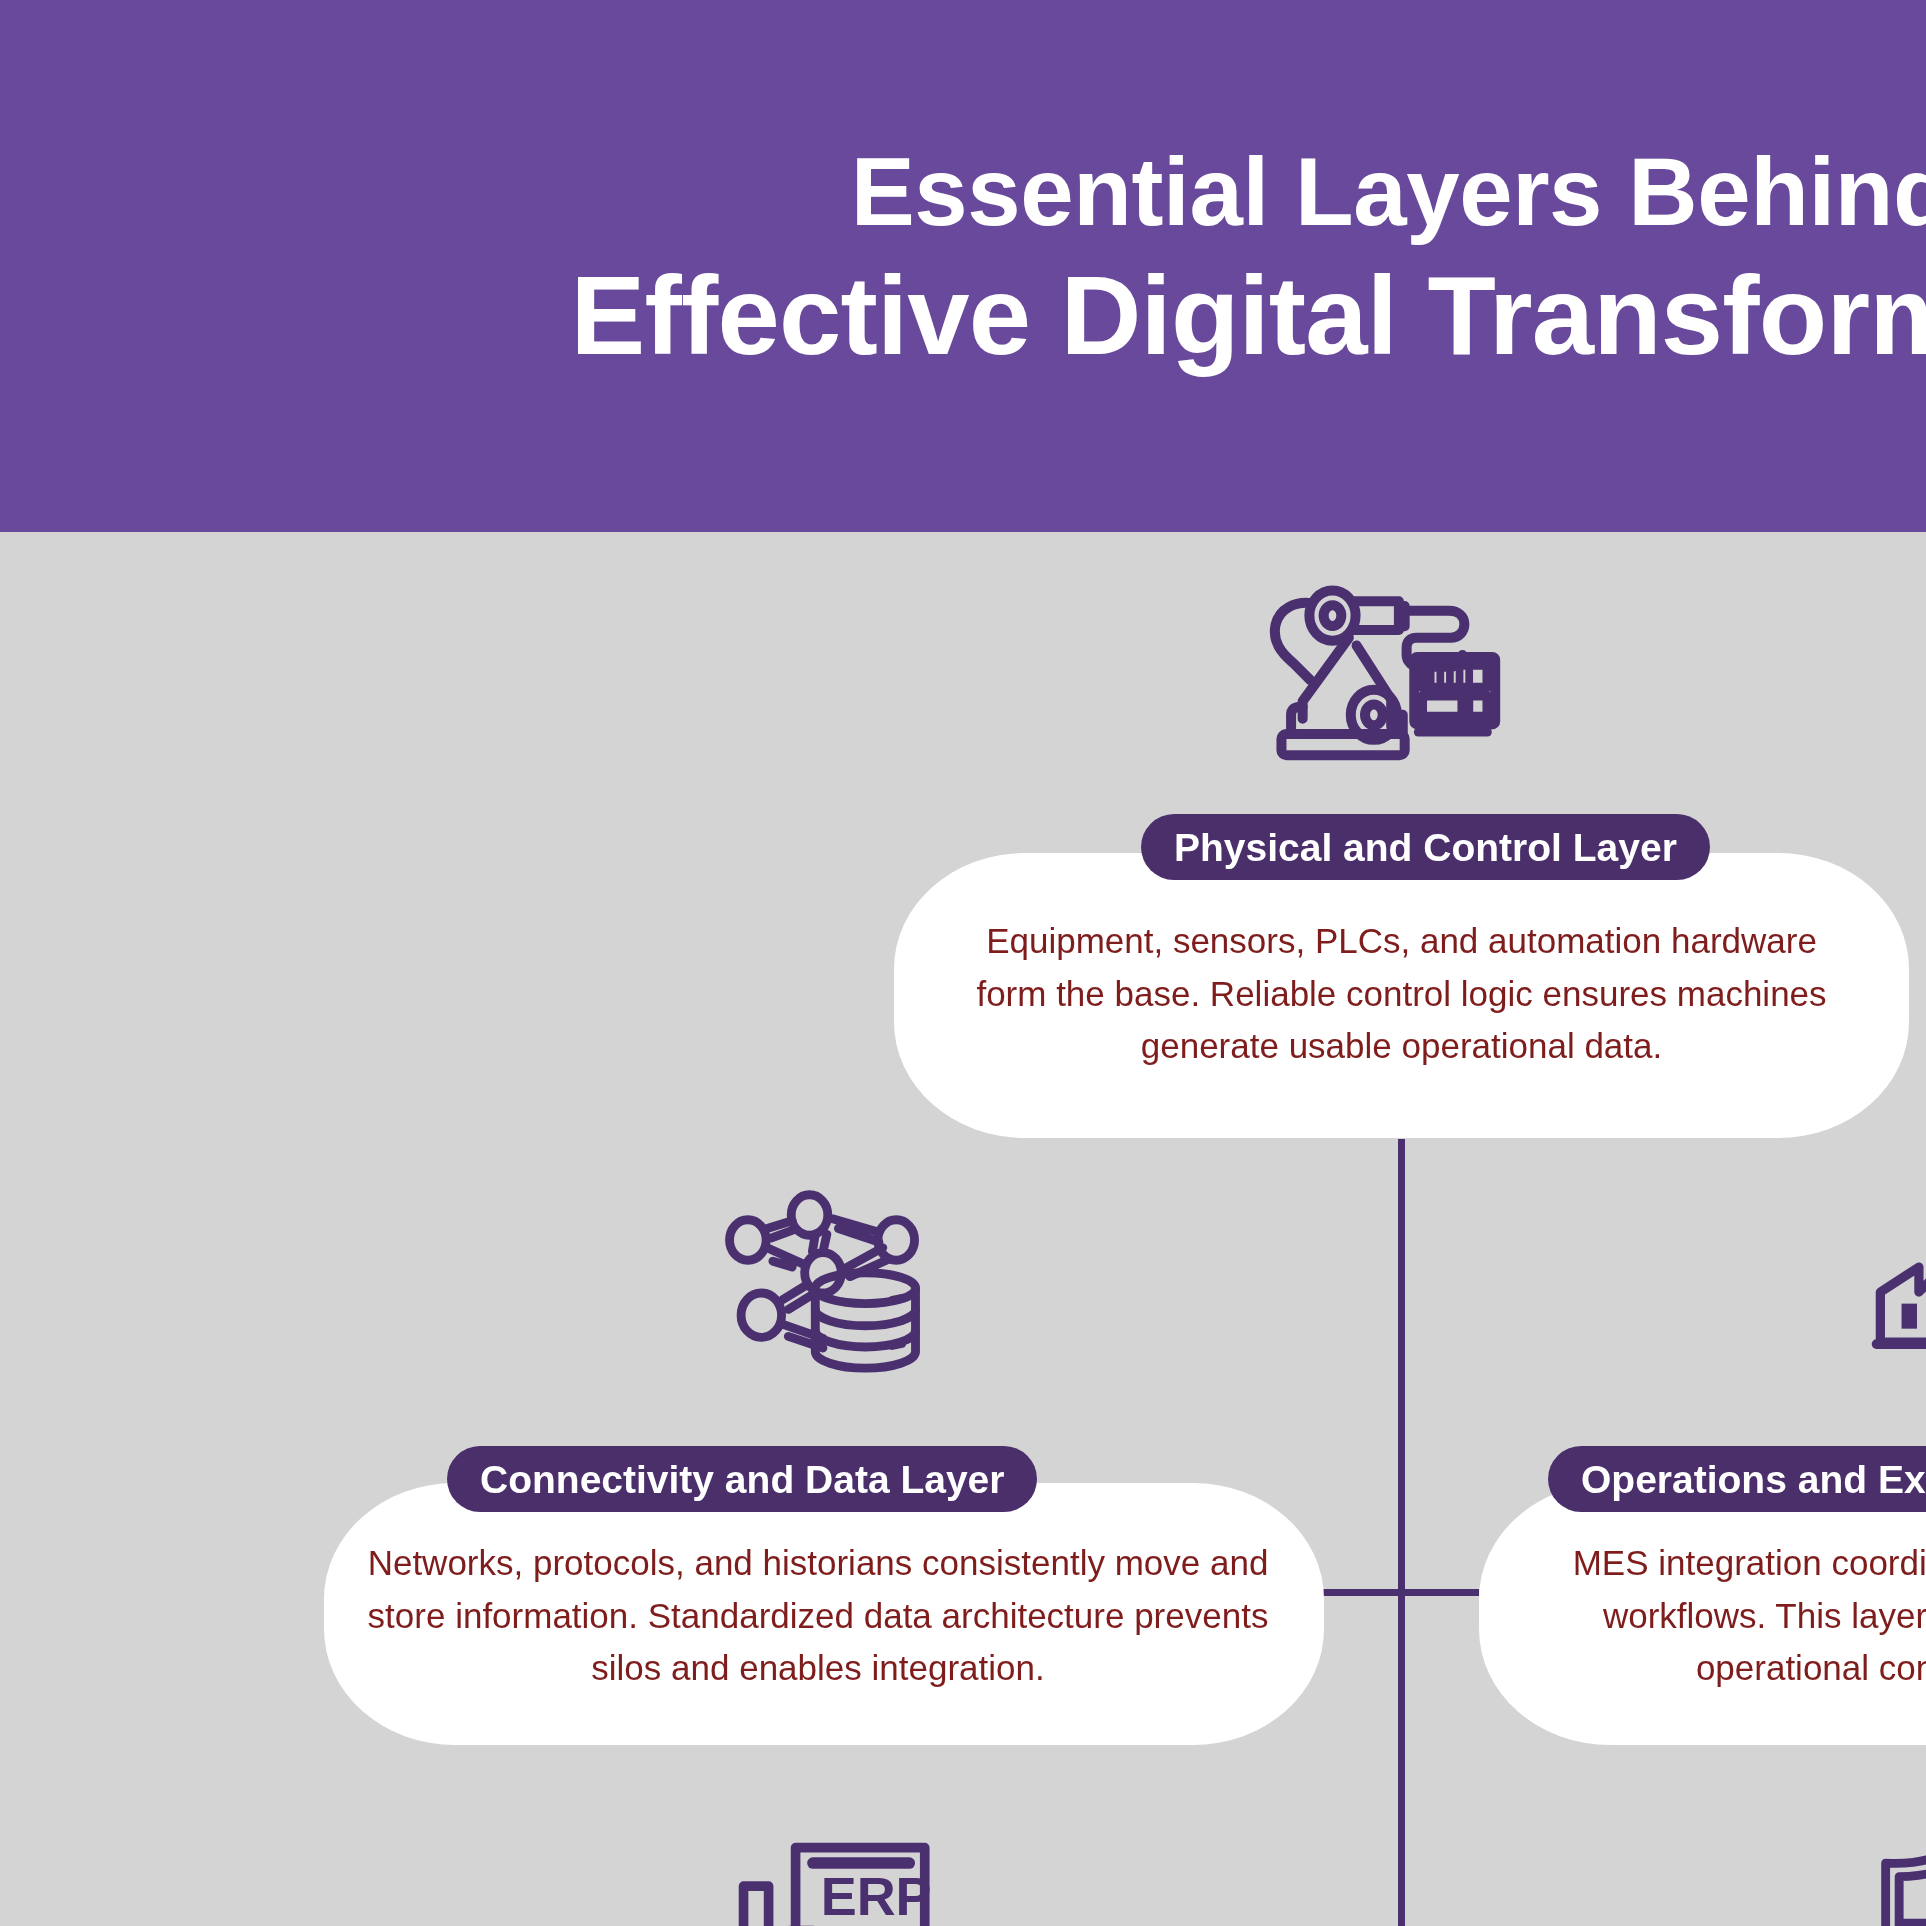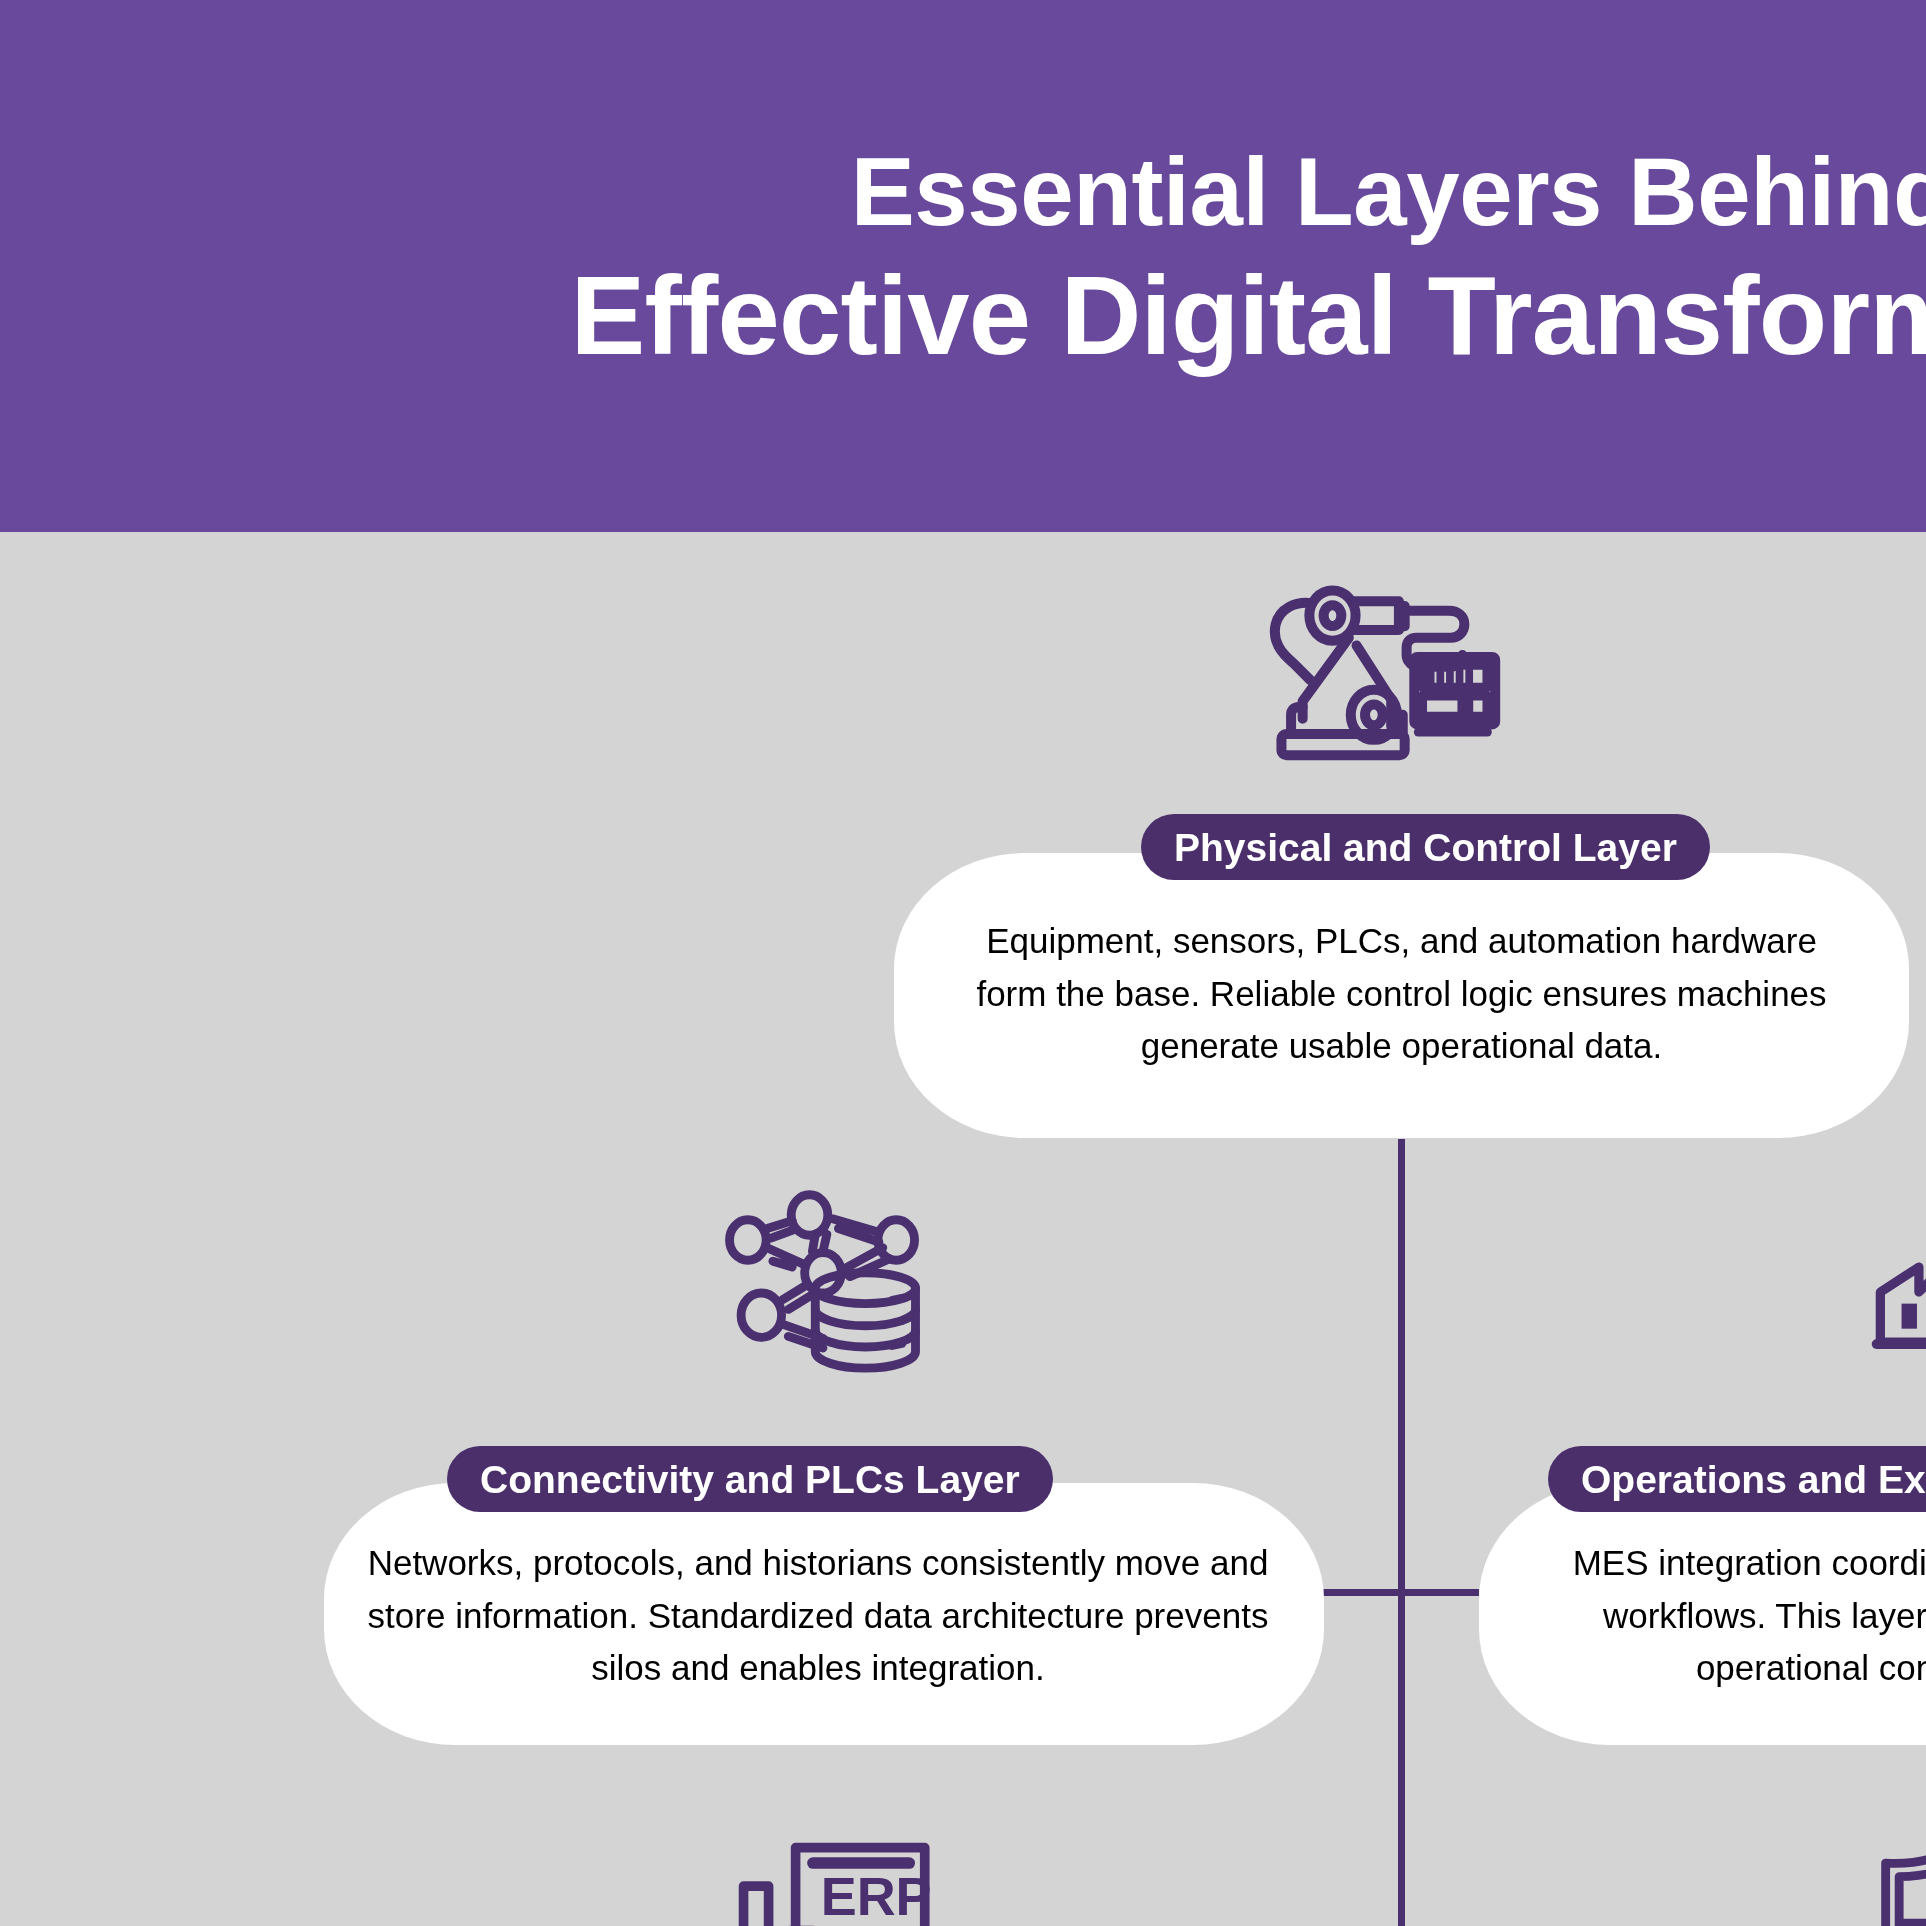--- a/index.html
+++ b/index.html
@@ -97,21 +97,21 @@
   .card-pill-label {
     color: #ffffff;
     font-size: 39px;
     font-weight: 700;
     letter-spacing: 0px;
     line-height: 1;
   }
   .card-text {
     position: absolute;
     z-index: 2;
-    color: #000000;
+    color: #7f1d1d;
     font-size: 35px;
     font-weight: 400;
     line-height: 1.50;
     text-align: center;
   }
 
   .card-icon {
     position: absolute;
     z-index: 4;
   }
@@ -251,21 +251,21 @@
     <div class="card-body"></div>
     <div class="card-pill">
       <span class="card-pill-label">Physical and Control Layer</span>
     </div>
     <div class="card-text">Equipment, sensors, PLCs, and automation hardware form the base. Reliable control logic ensures machines generate usable operational data.</div>
   </div>
 
   <div class="card" id="card-connectivity">
     <div class="card-body"></div>
     <div class="card-pill">
-      <span class="card-pill-label">Connectivity and PLCs Layer</span>
+      <span class="card-pill-label">Connectivity and Data Layer</span>
     </div>
     <div class="card-text">Networks, protocols, and historians consistently move and store information. Standardized data architecture prevents silos and enables integration.</div>
   </div>
 
   <div class="card" id="card-operations">
     <div class="card-body"></div>
     <div class="card-pill">
       <span class="card-pill-label">Operations and Execution Layer</span>
     </div>
     <div class="card-text">MES integration coordinates scheduling, quality, and workflows. This layer converts machine data into operational control on the plant floor.</div>

